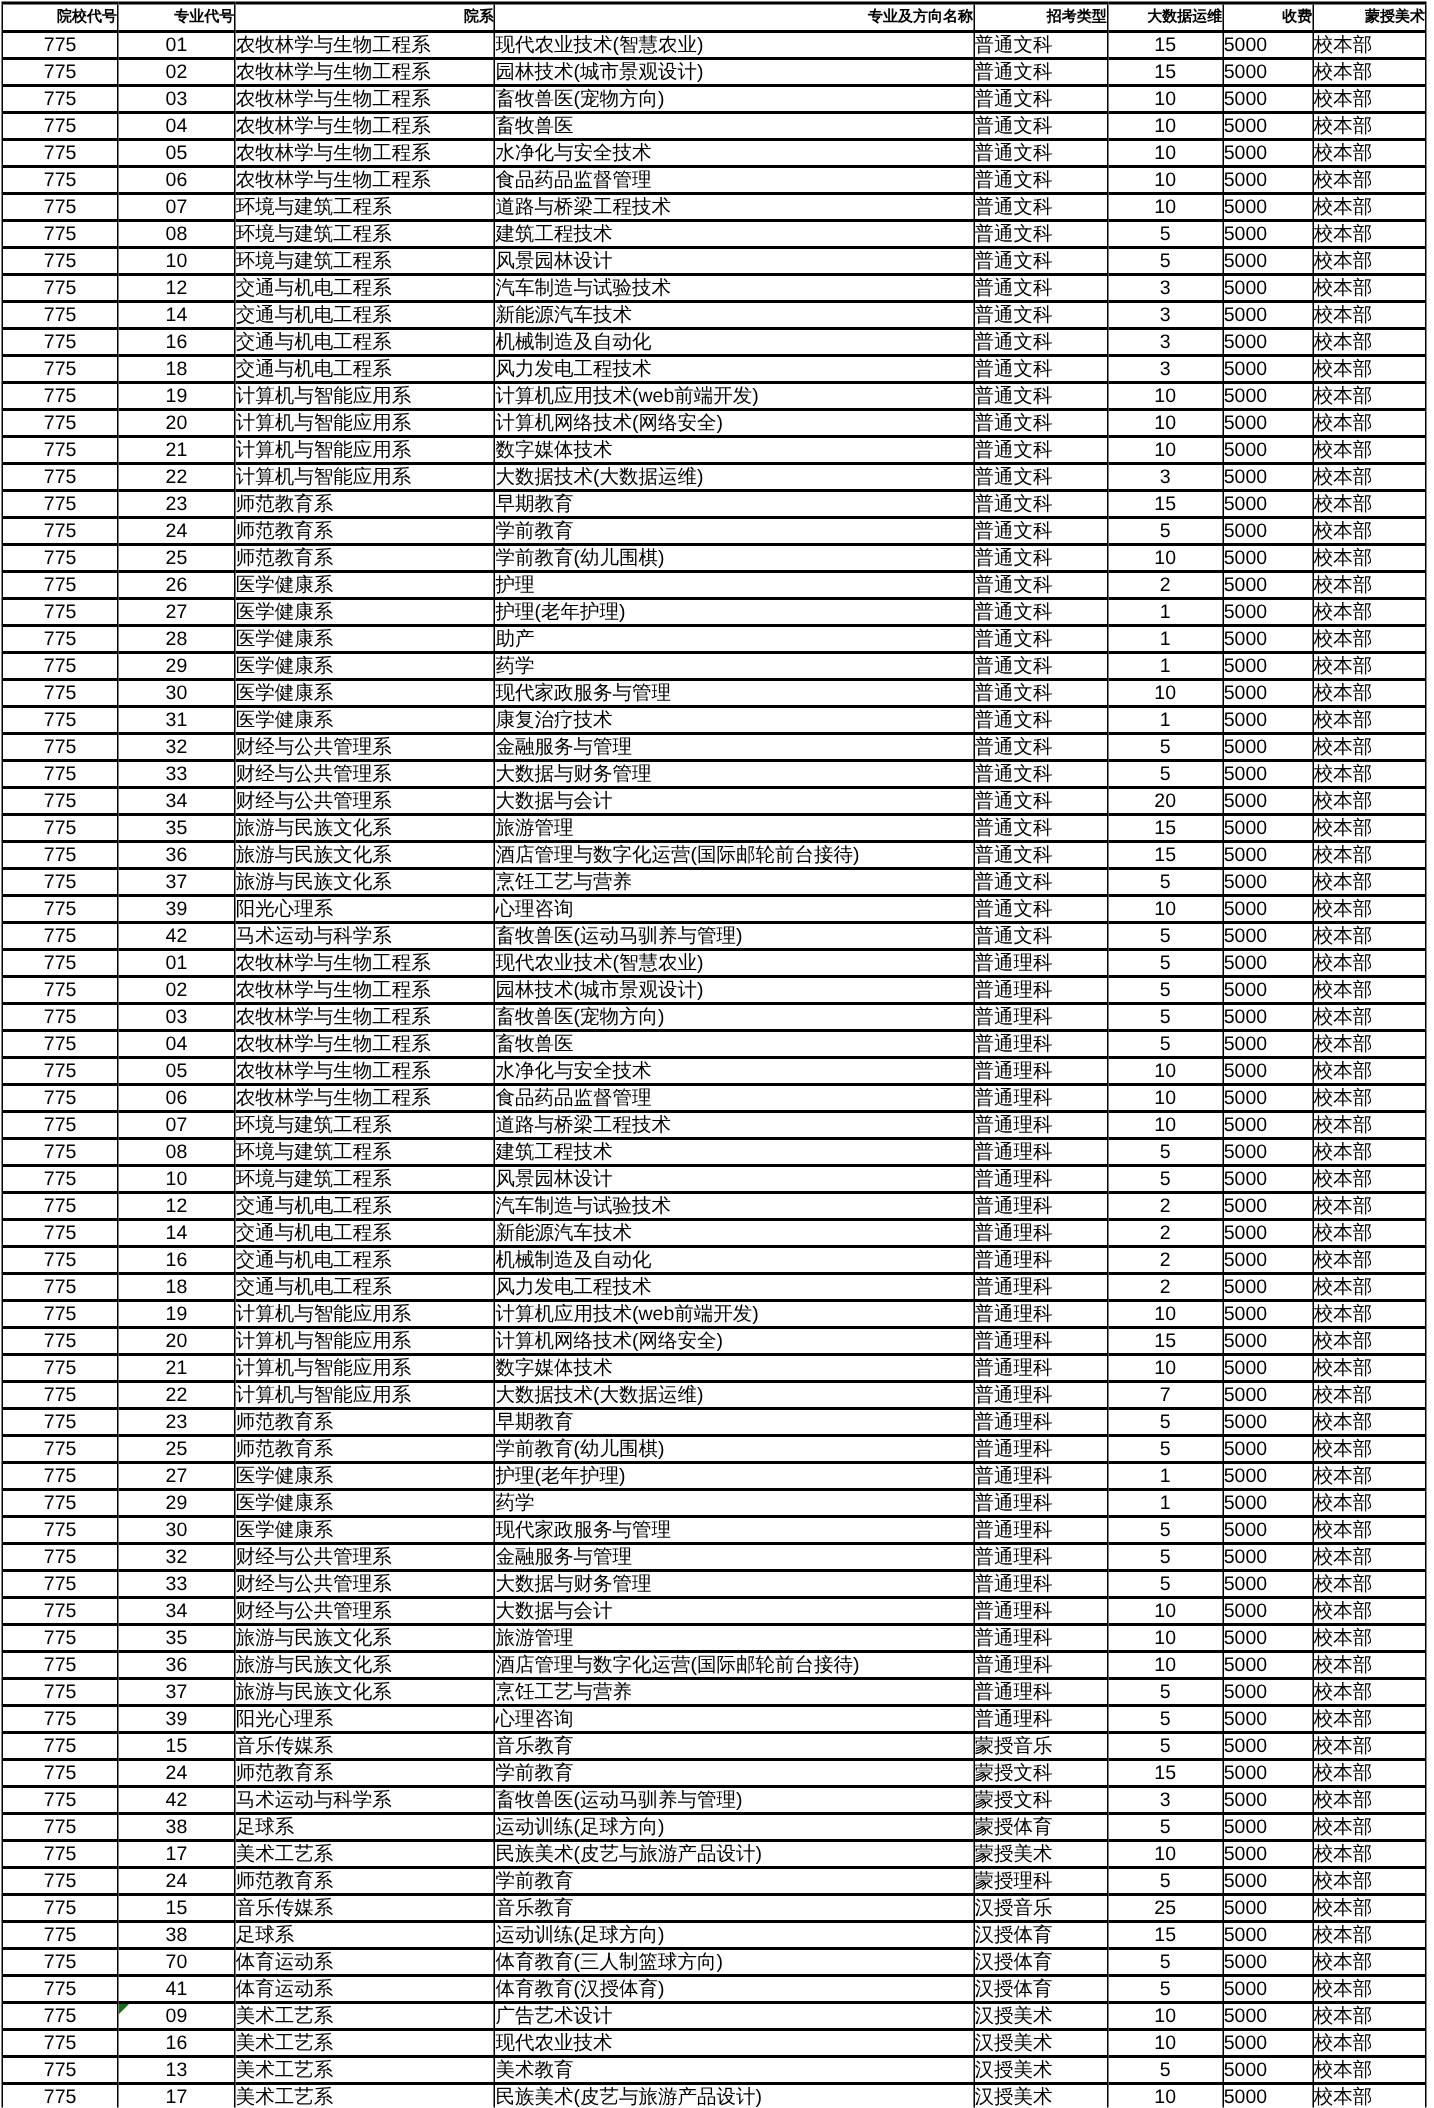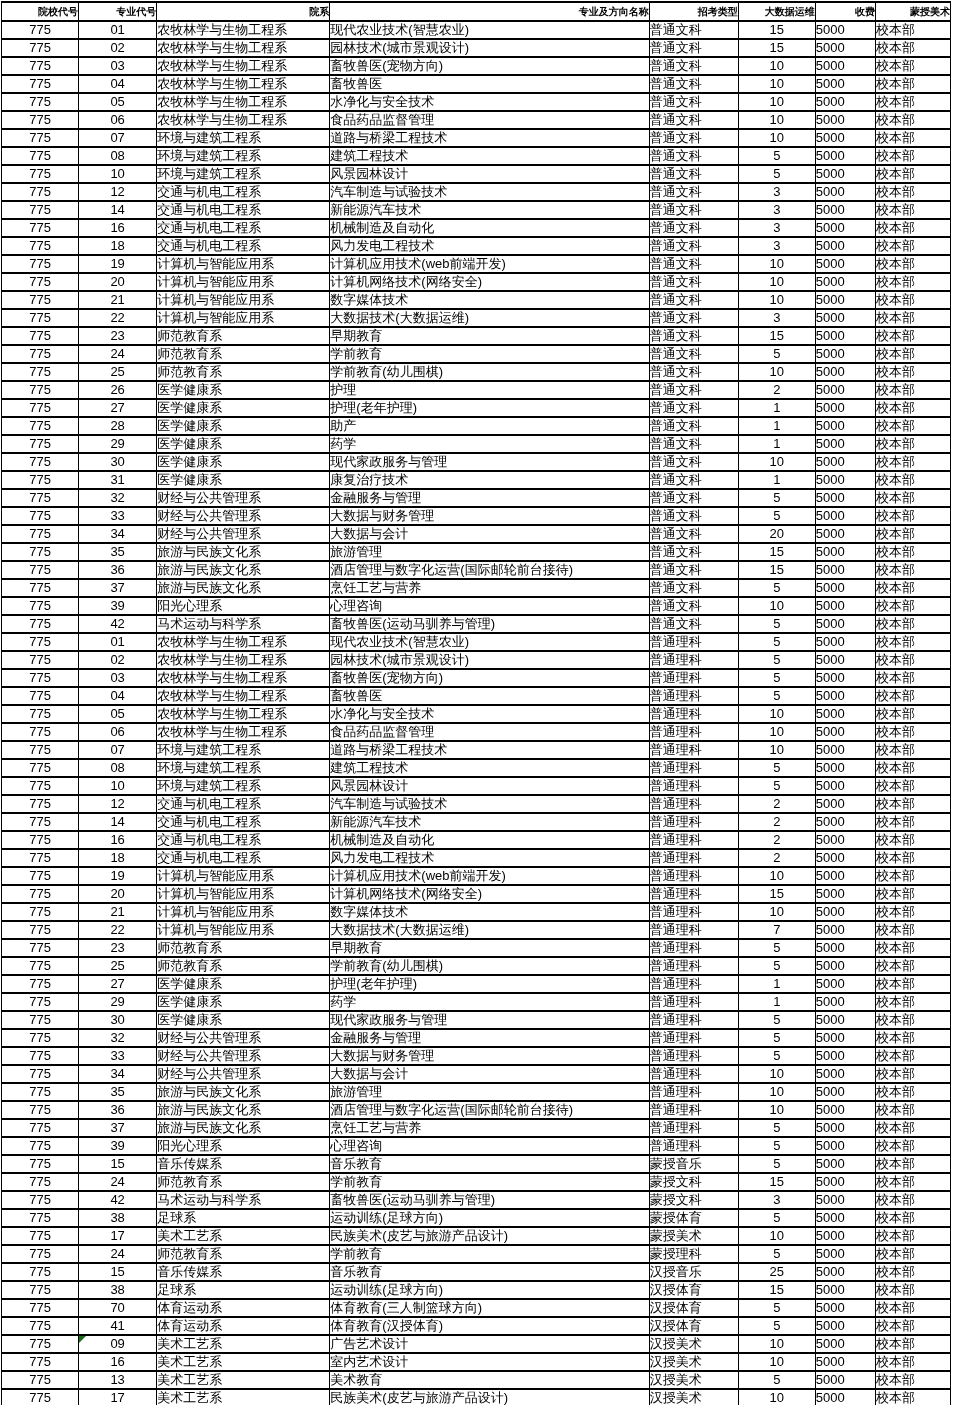--- a/index.html
+++ b/index.html
@@ -817,21 +817,21 @@
         <td class="al-left">广告艺术设计</td>
         <td class="al-left">汉授美术</td>
         <td class="al-center">10</td>
         <td class="al-left">5000</td>
         <td class="al-left">校本部</td>
       </tr>
       <tr>
         <td class="al-center">775</td>
         <td class="al-center">16</td>
         <td class="al-left">美术工艺系</td>
-        <td class="al-left">室内艺术设计</td>
+        <td class="al-left">现代农业技术</td>
         <td class="al-left">汉授美术</td>
         <td class="al-center">10</td>
         <td class="al-left">5000</td>
         <td class="al-left">校本部</td>
       </tr>
       <tr>
         <td class="al-center">775</td>
         <td class="al-center">13</td>
         <td class="al-left">美术工艺系</td>
         <td class="al-left">美术教育</td>

